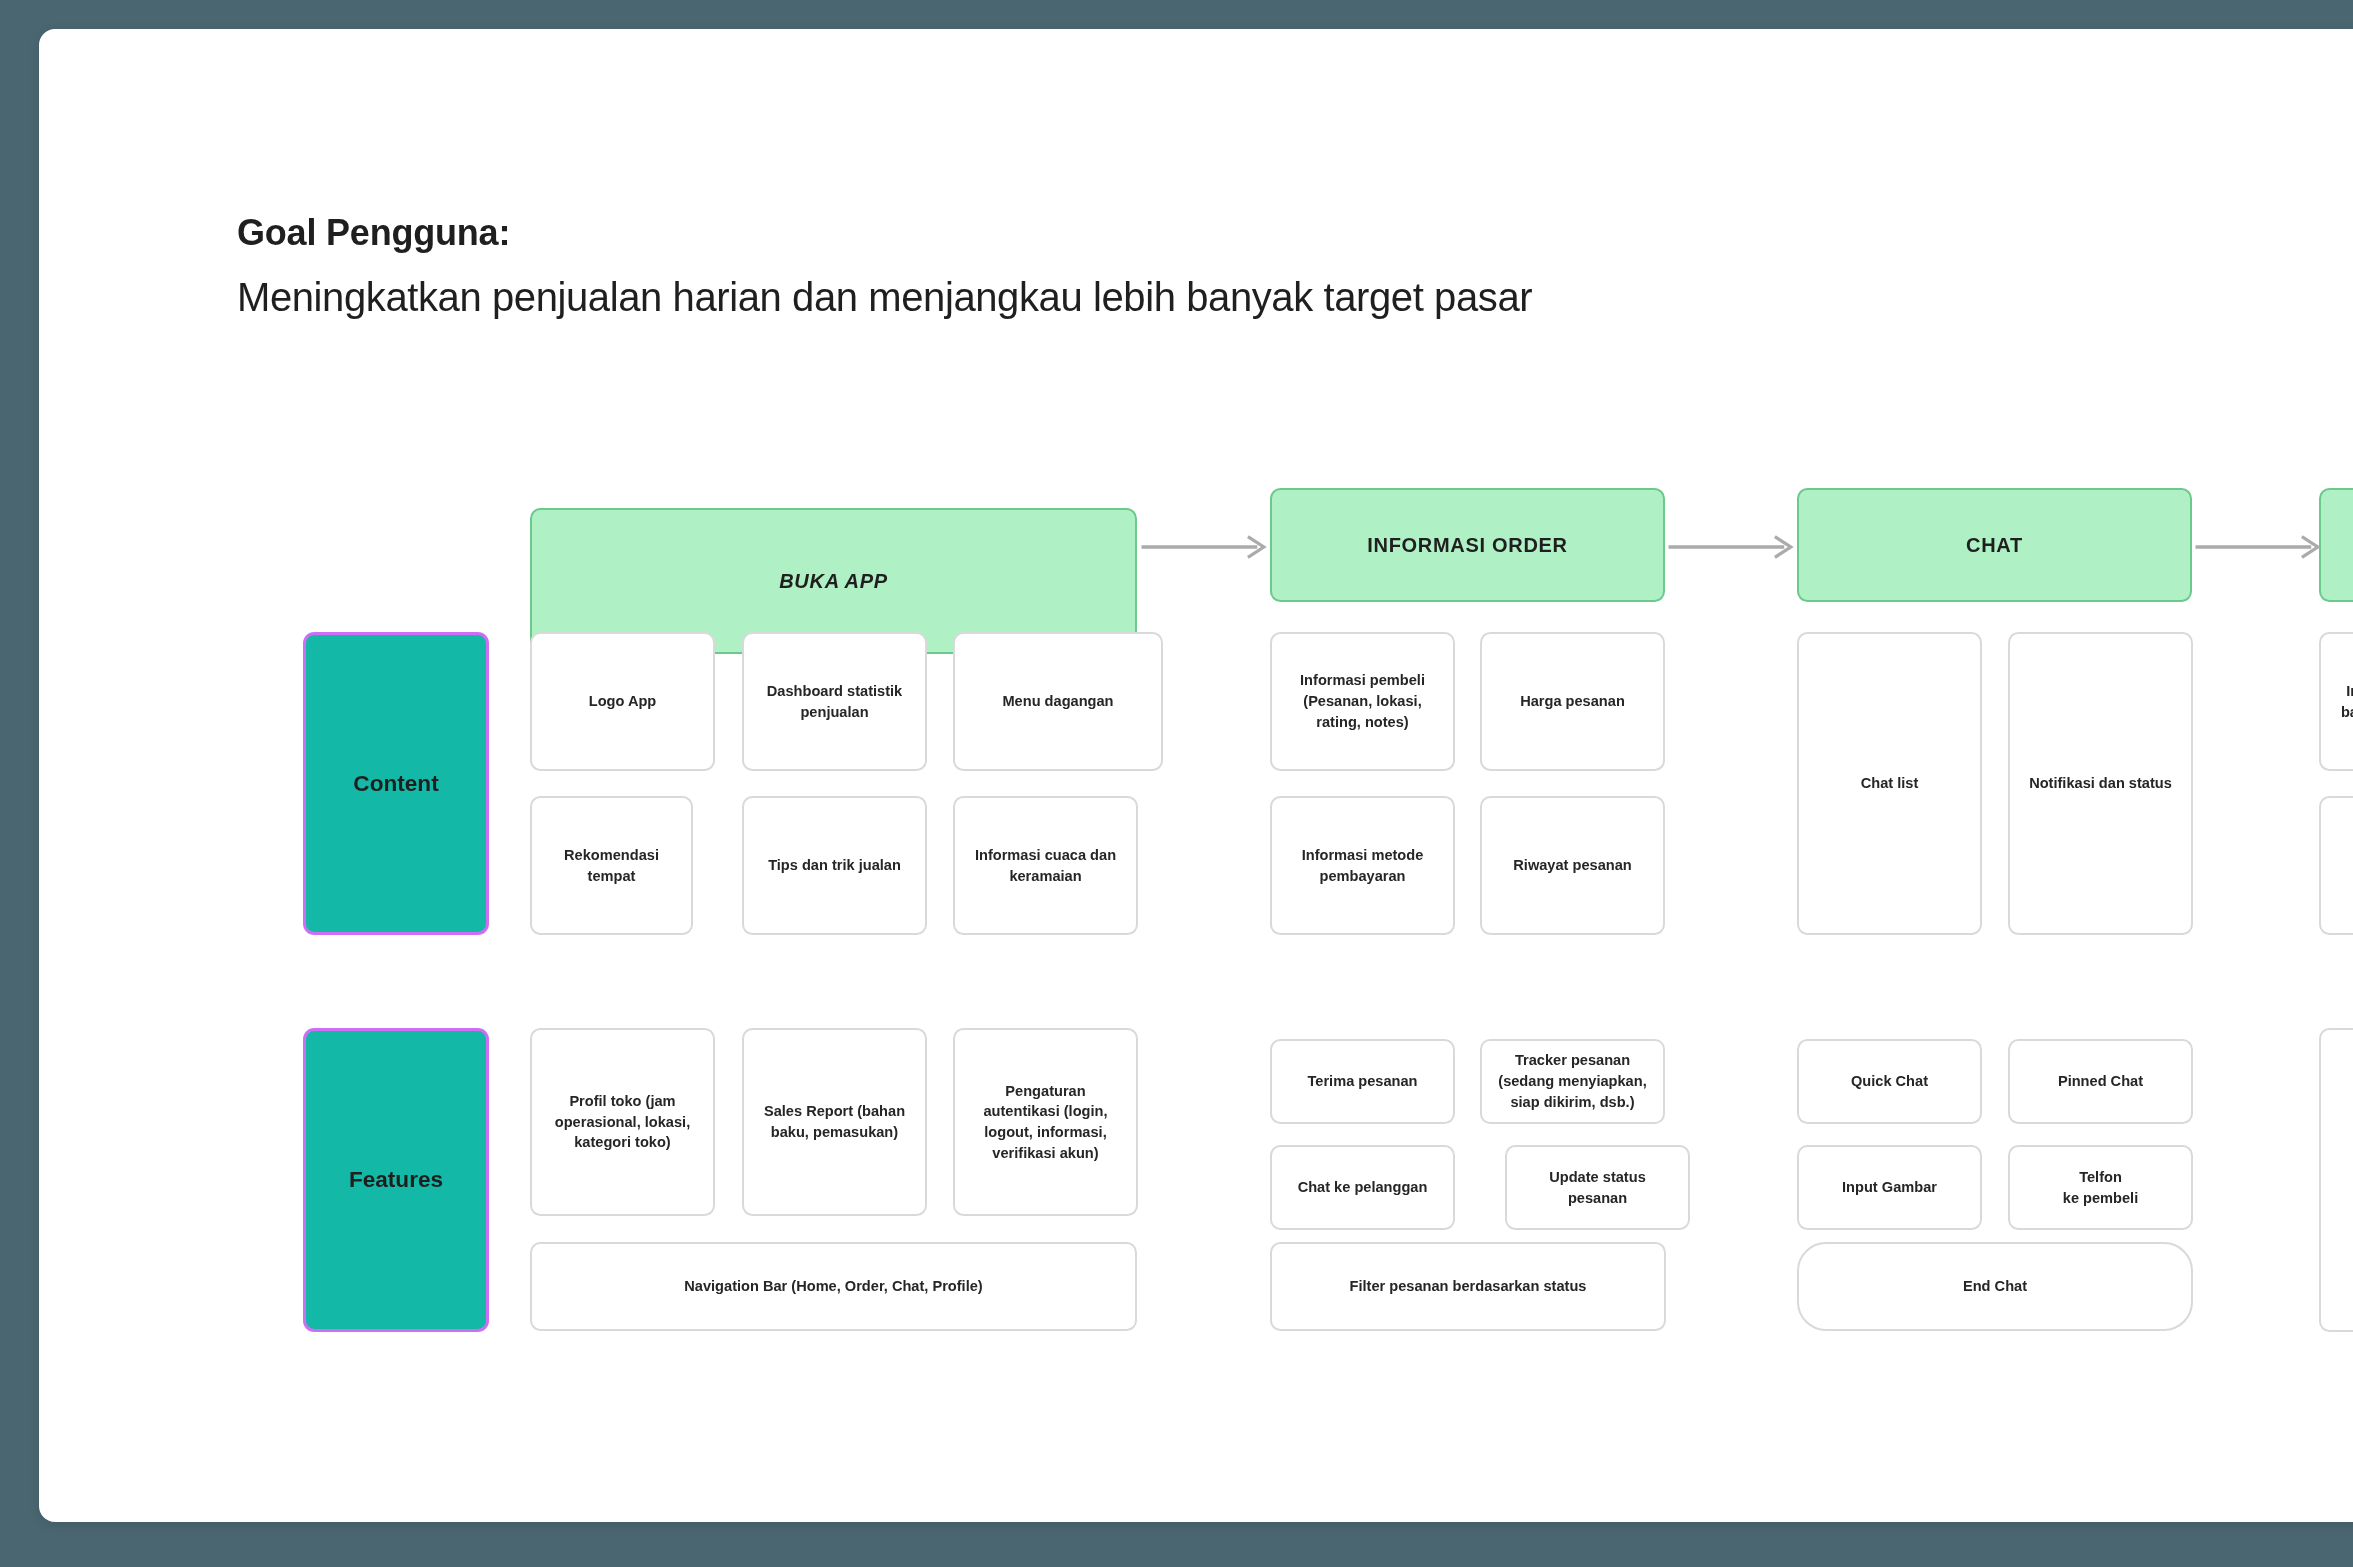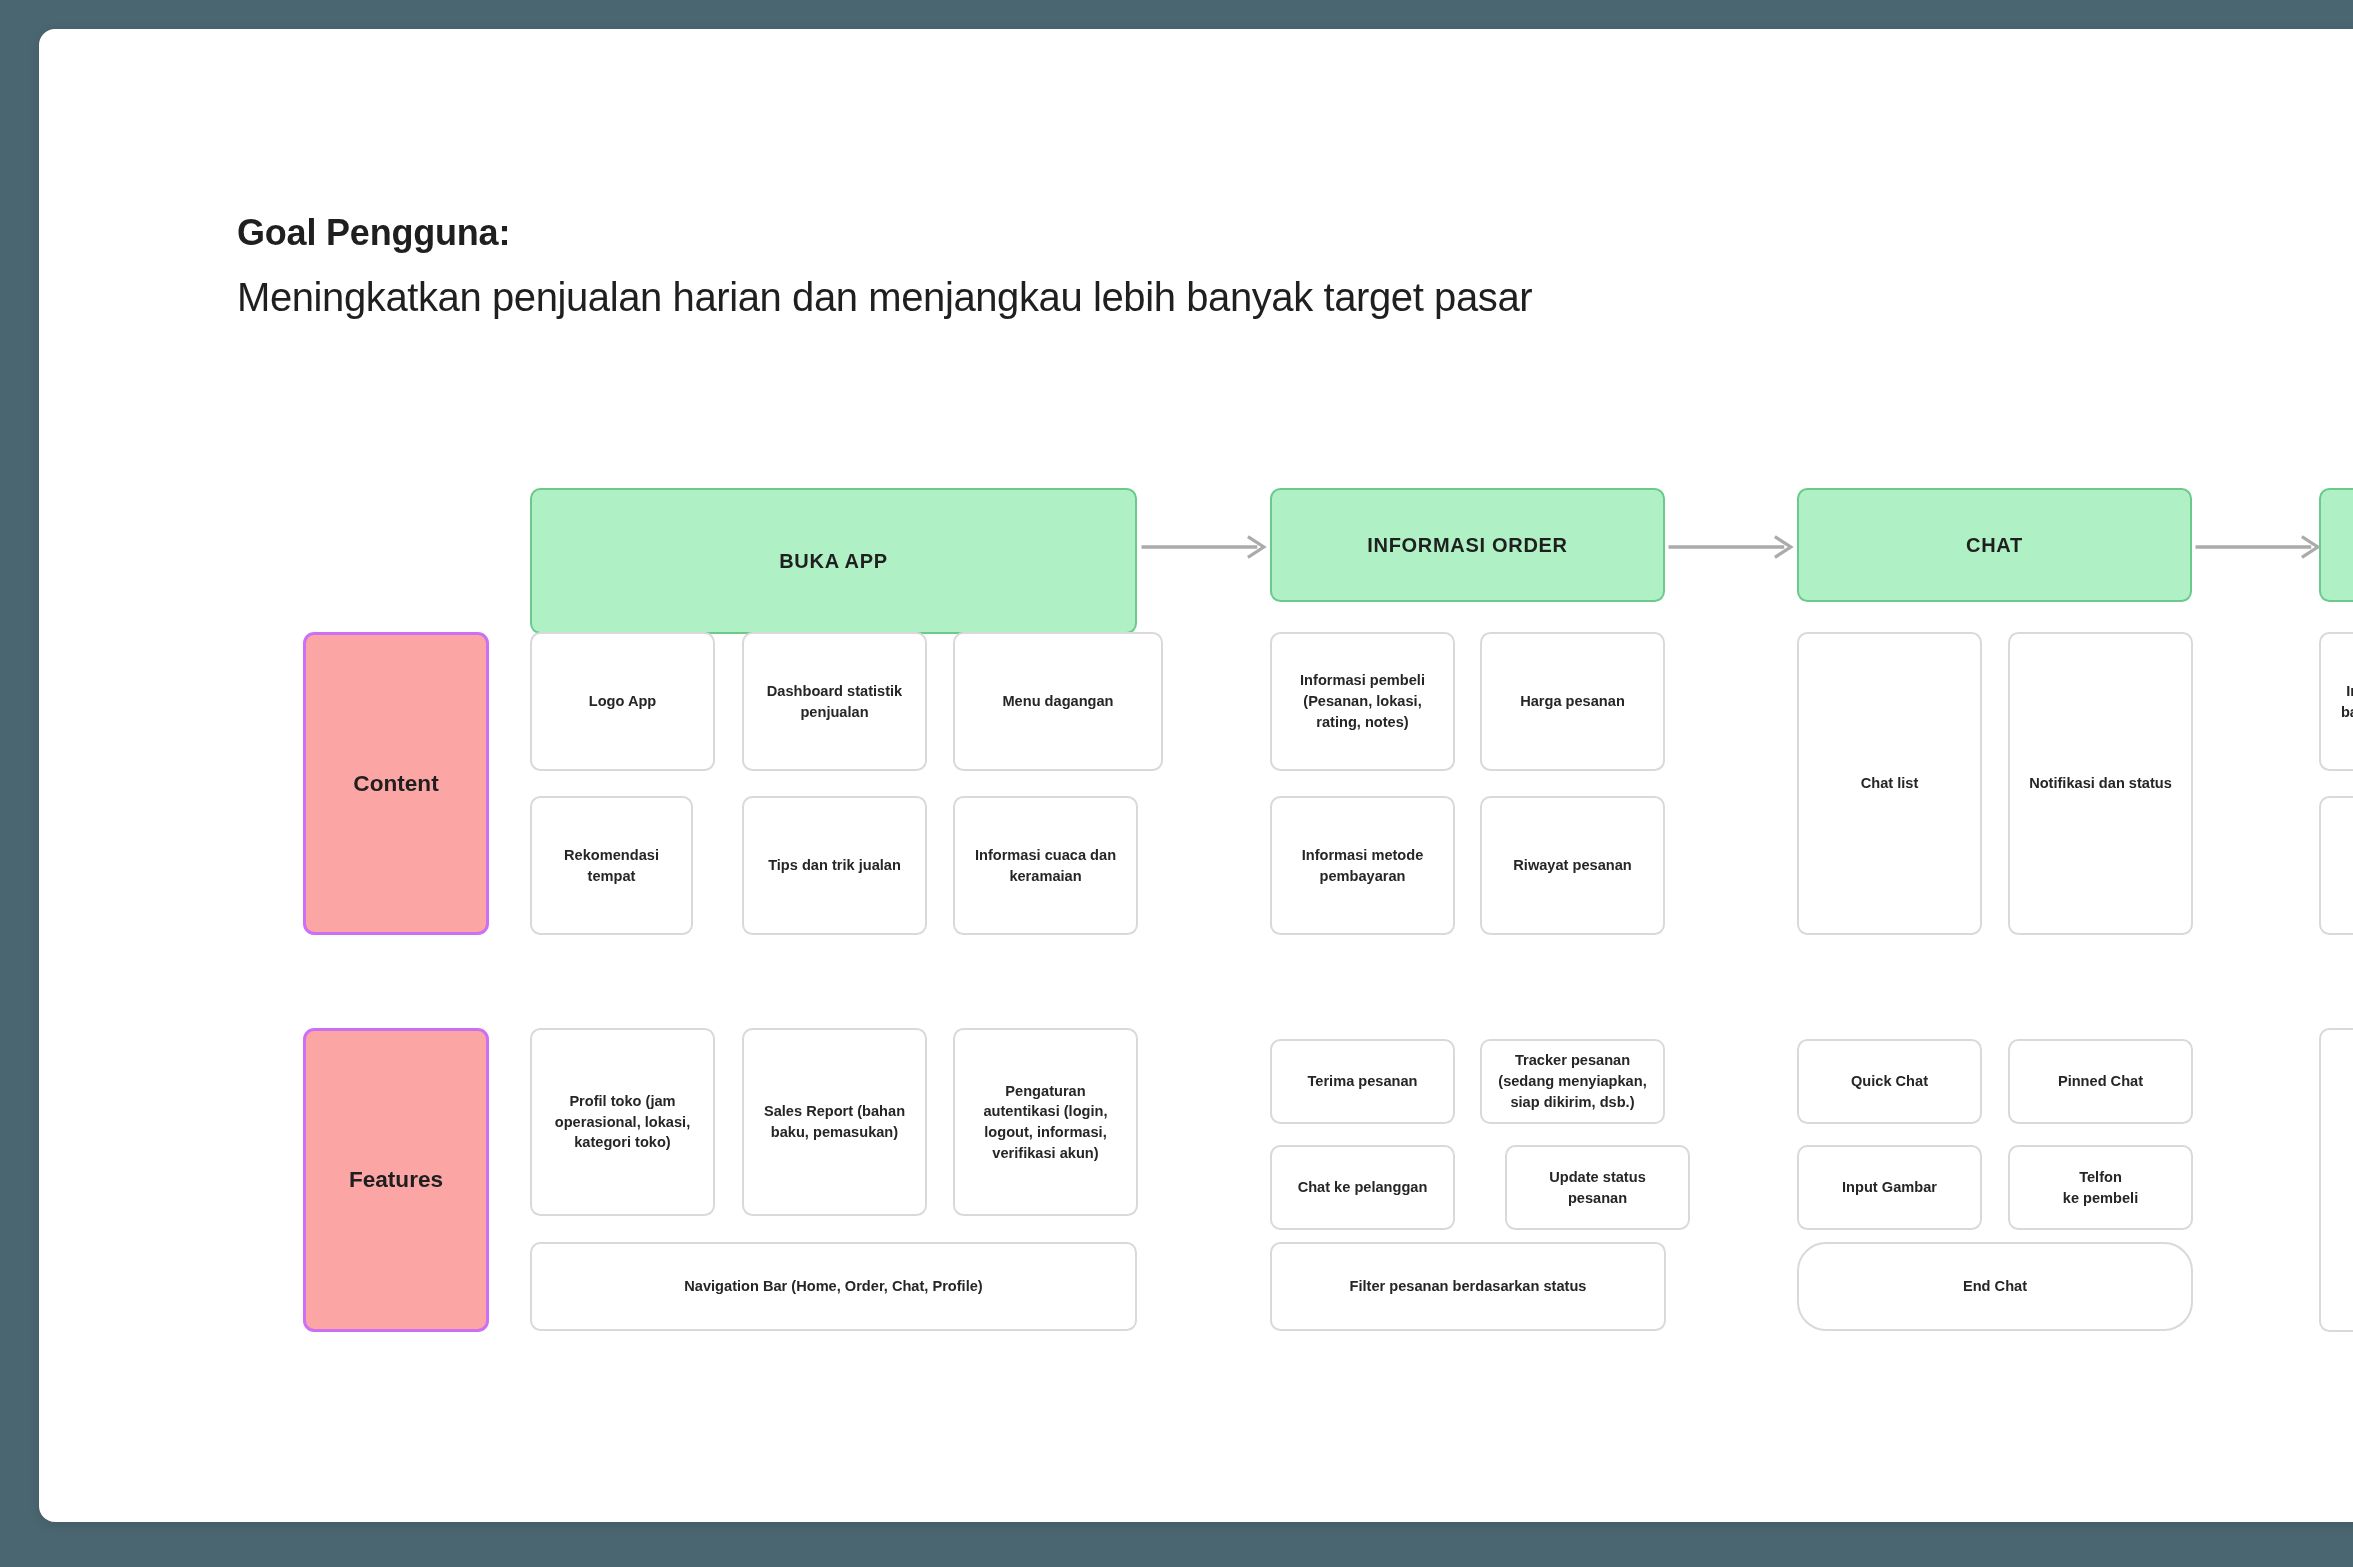--- a/index.html
+++ b/index.html
@@ -41,21 +41,21 @@
     border-radius: 10.4px;
     display: flex; align-items: center; justify-content: center;
     font-size: 20px; font-weight: 700; color: #1f1f1f;
     letter-spacing: 0.7px;
   }
 
   .flow-arrow { position: absolute; }
 
   .row-label {
     position: absolute;
-    background: #fca5a5;
+    background: #14b8a6;
     border: 3.3px solid #CC6FF5;
     border-radius: 11.3px;
     display: flex; align-items: center; justify-content: center;
     font-size: 22.6px; font-weight: 700; color: #1f1f1f;
   }
 
   .card {
     position: absolute;
     background: #ffffff;
     border: 2.8px solid #D9D9D9;
@@ -73,21 +73,21 @@
 
 <div id="canvas">
 
   <div id="heading">
     <div id="goal-label">Goal Pengguna:</div>
     <div id="goal-statement">Meningkatkan penjualan harian dan menjangkau lebih banyak target pasar</div>
   </div>
 
   <div id="flow">
 
-    <div class="stage-header" style="left:491px; top:459px; width:607px; height:146px;">BUKA APP</div>
+    <div class="stage-header" style="left:491px; top:479px; width:607px; height:146px;font-style:italic;">BUKA APP</div>
     <div class="stage-header" style="left:1231px; top:459px; width:395px; height:114px;">INFORMASI ORDER</div>
     <div class="stage-header" style="left:1758px; top:459px; width:395px; height:114px;">CHAT</div>
     <div class="stage-header" style="left:2280px; top:459px; width:395px; height:114px;">PROFILE</div>
 
     <svg class="flow-arrow" style="left:1102px; top:504px;" width="127" height="28" viewBox="0 0 270 60">
       <line x1="0" y1="30" x2="248" y2="30" stroke="#ABABAB" stroke-width="7"></line>
       <polyline points="228,8 262,30 228,52" fill="none" stroke="#ABABAB" stroke-width="7"></polyline>
     </svg>
     <svg class="flow-arrow" style="left:1629px; top:504px;" width="127" height="28" viewBox="0 0 270 60">
       <line x1="0" y1="30" x2="248" y2="30" stroke="#ABABAB" stroke-width="7"></line>

